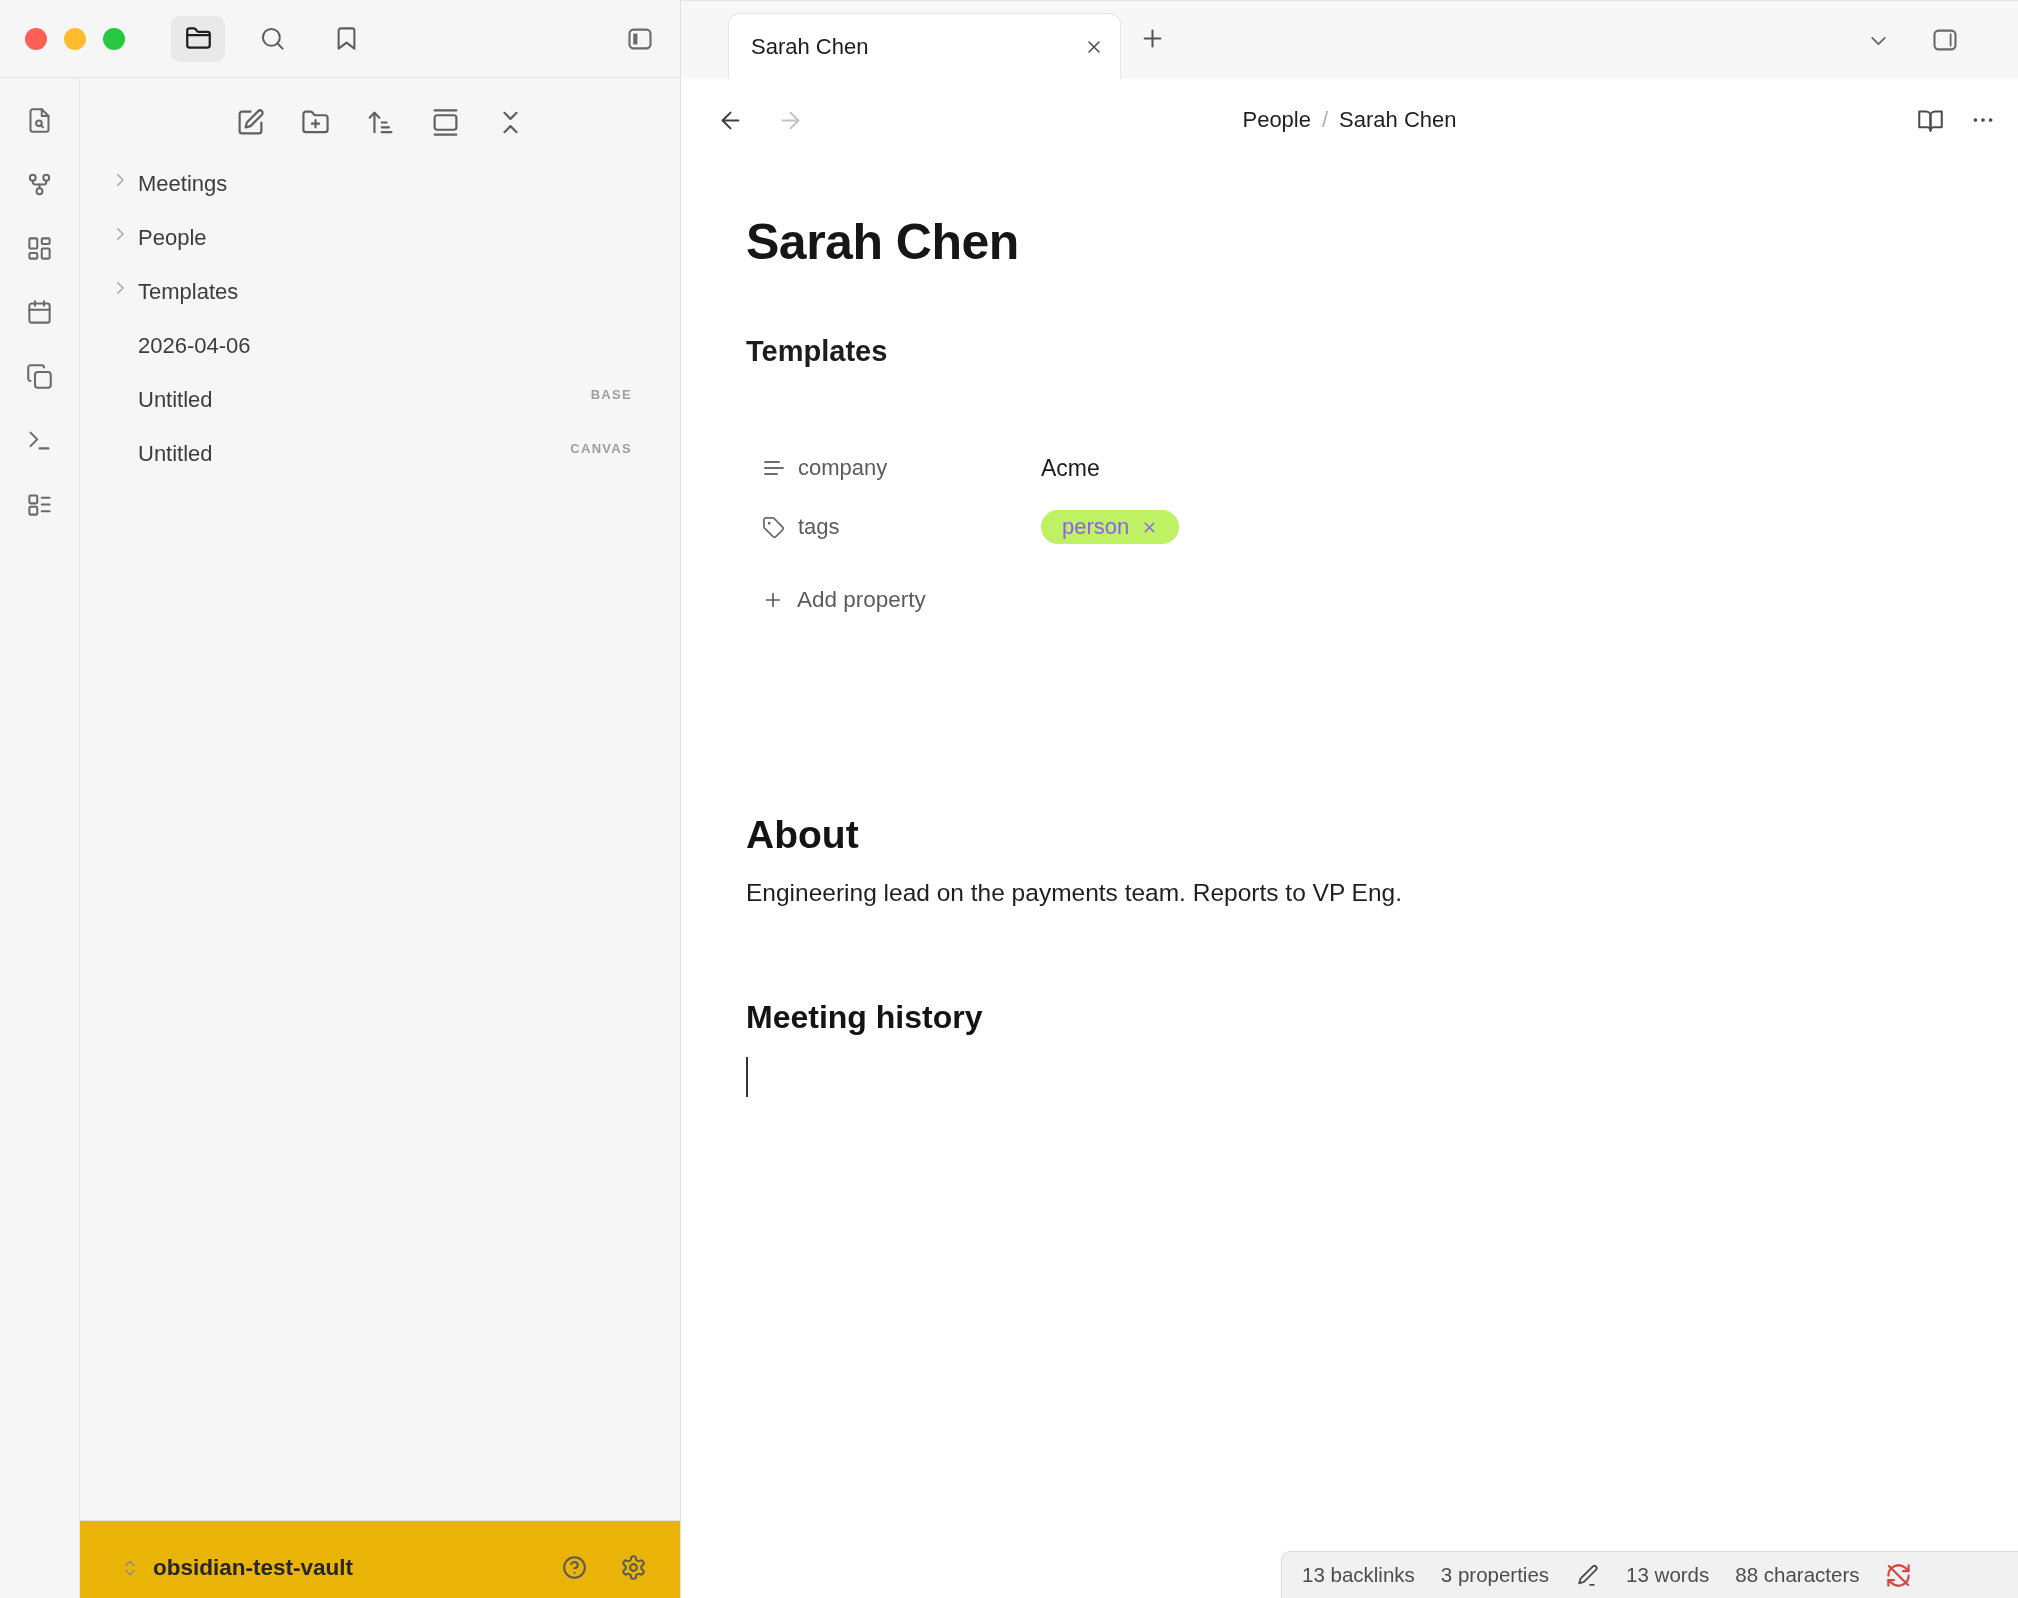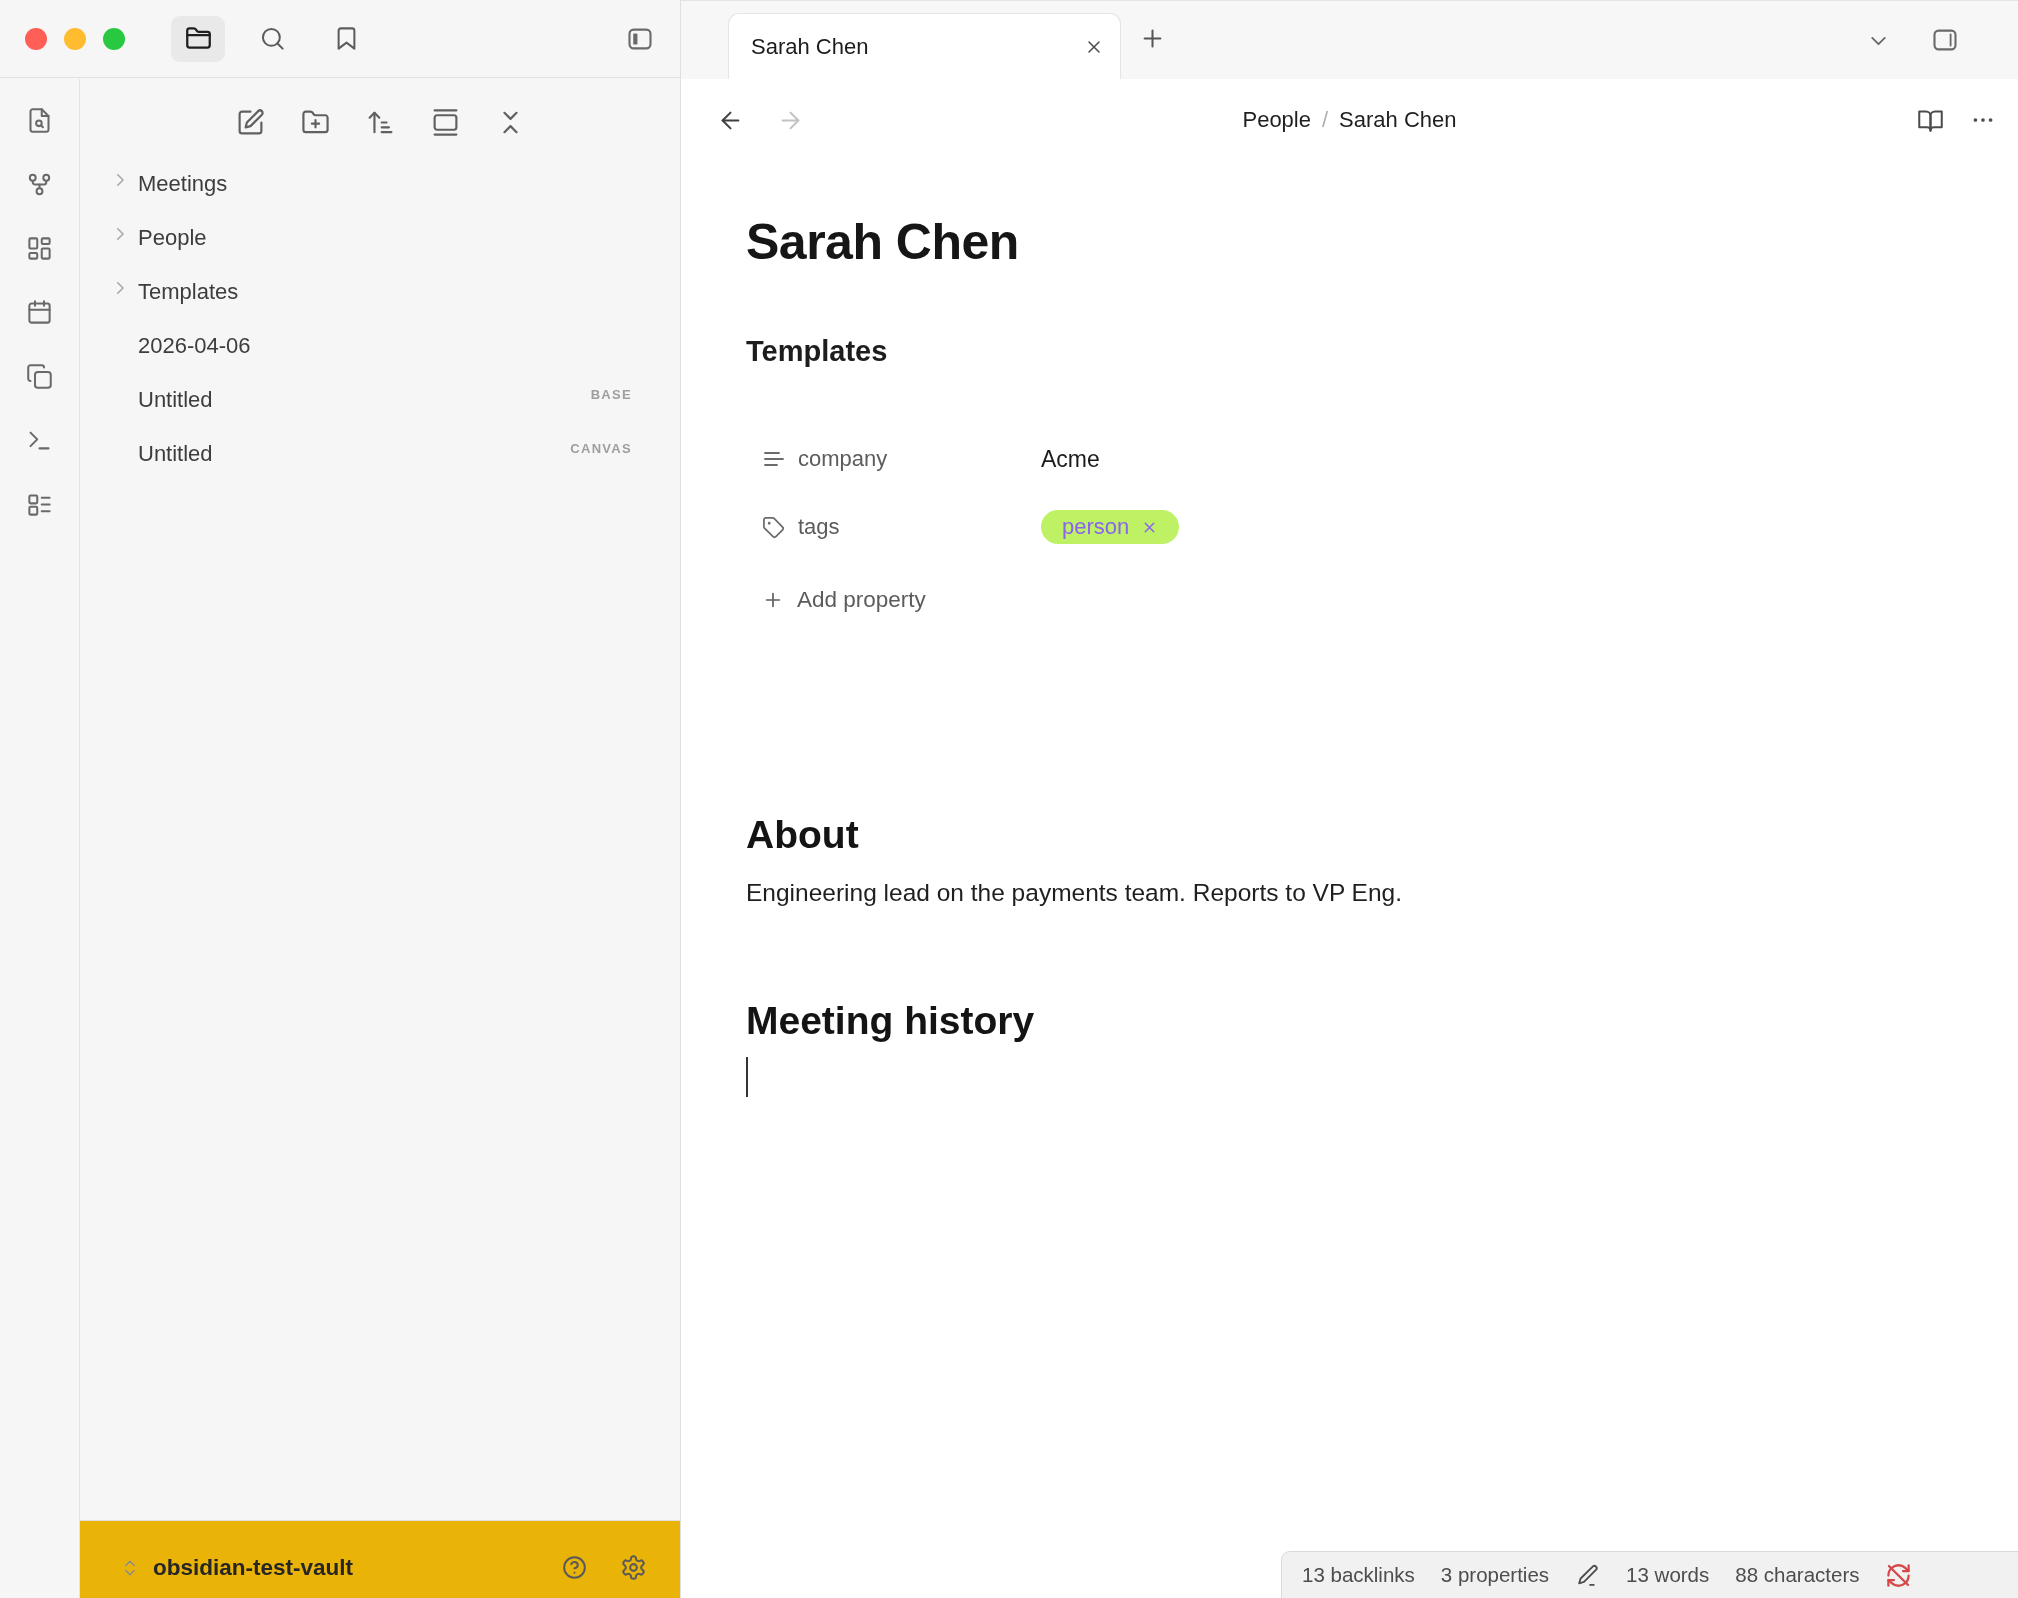--- a/index.html
+++ b/index.html
@@ -76,28 +76,28 @@
     padding-right:22px; color:#4c4c4c; }
 
   .content { position:absolute; left:65px; top:160px; width:1230px; height:1390px; }
   .note-title { position:absolute; top:52px; left:0; font-size:50px; font-weight:700;
     letter-spacing:-0.5px; color:#161616; }
   .props-h { position:absolute; top:174px; left:0; font-size:29px; font-weight:700; color:#1d1d1d; }
   .prop-row { position:absolute; left:16px; display:flex; align-items:center; height:52px; }
   .prop-row .picon { color:#6b6b6b; width:36px; display:flex; }
   .prop-key { width:243px; font-size:22px; color:#5c5c5c; }
   .prop-val { font-size:23px; color:#1b1b1b; }
-  .row-role { top:210px; } .row-company { top:272px; } .row-tags { top:340px; }
+  .row-role { top:210px; } .row-company { top:281px; } .row-tags { top:340px; }
   .pill { display:inline-flex; align-items:center; gap:12px; background:#bef264; color:#8a63f0;
     font-size:22px; padding:4px 21px; border-radius:24px; }
   .add-prop { position:absolute; top:414px; left:16px; display:flex; align-items:center; gap:13px;
     color:#5c5c5c; font-size:22.5px;margin-top:12px; }
   .sec-about-h { position:absolute; top:652px; left:0; font-size:39px; font-weight:700; color:#141414; }
   .sec-about-b { position:absolute; top:718px; left:0; font-size:24.5px; color:#1f1f1f; }
-  .sec-meet-h { position:absolute; top:838px; left:0; font-size:39px; font-weight:700; color:#141414;text-align:center; }
+  .sec-meet-h { position:absolute; top:838px; left:0; font-size:32px; font-weight:700; color:#141414;text-align:center; }
   .caret { position:absolute; top:896px; left:0; width:2px; height:40px; background:#333; }
 
   .statusbar { position:absolute; right:0; bottom:0; width:737px; height:47px; background:#f1f1f1;
     border-top:1px solid #d9d9d9; border-left:1px solid #d9d9d9; border-top-left-radius:9px;
     display:flex; align-items:center; gap:26px; padding:0 6px 0 20px;
     font-size:20.5px; color:#4d4d4d; overflow:hidden; }
   .sb-pencil { color:#4d4d4d; }
   .sb-sync { color:#d64848; }
 </style>
 </head>

